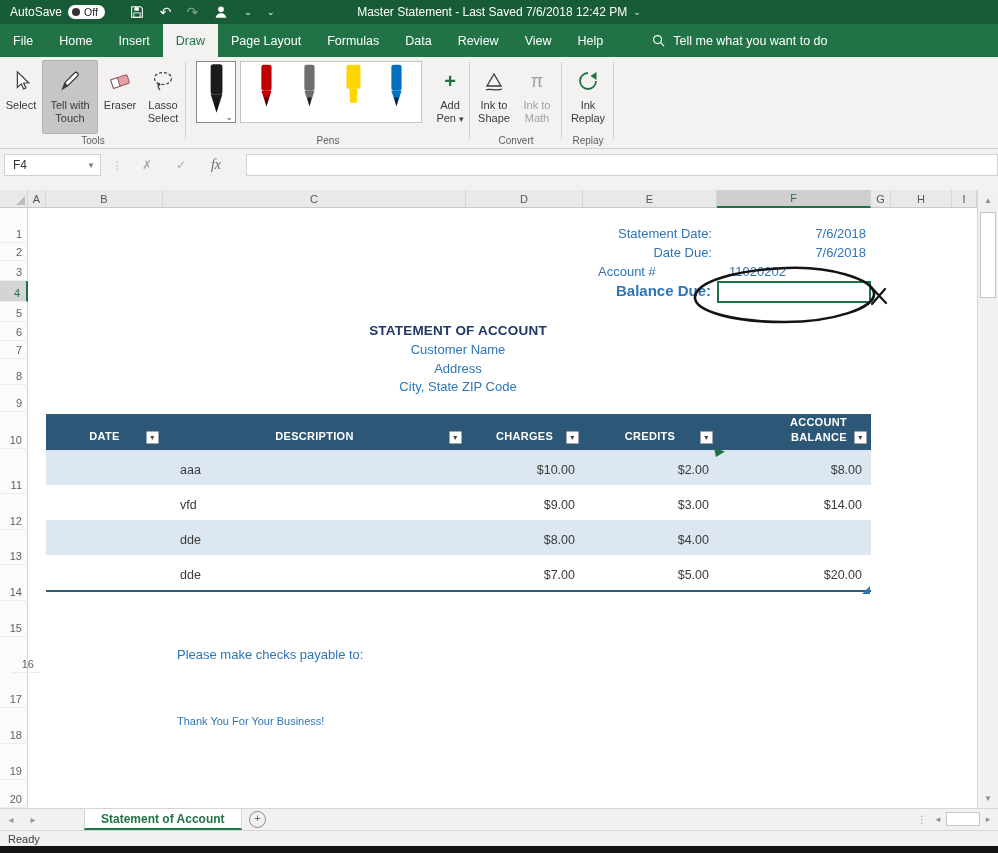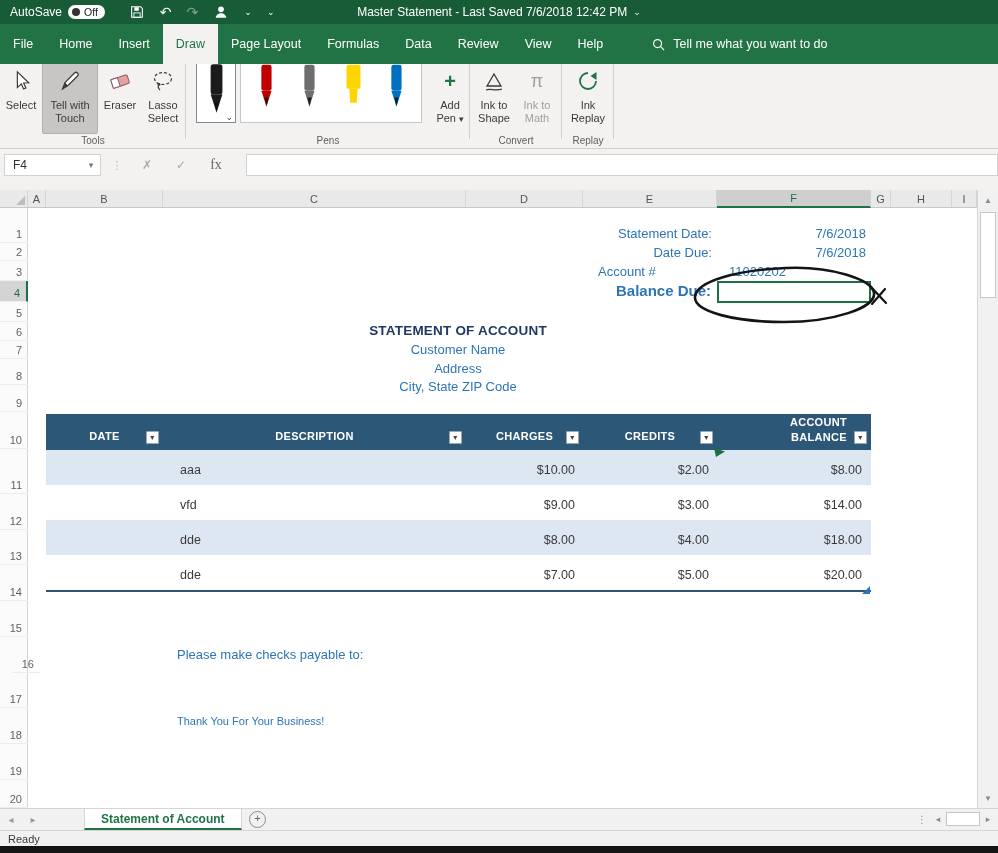--- a/index.html
+++ b/index.html
@@ -12,21 +12,21 @@
   .as-pill{display:flex;align-items:center;gap:4px;background:#fff;color:#222;border-radius:8px;height:14px;padding:0 7px 0 4px;font-size:10.5px}
   .as-dot{width:8px;height:8px;border-radius:50%;background:#333}
   .qat{display:flex;align-items:center;gap:15px;margin-left:24px;z-index:2}
   .qat svg{display:block}
   .qicon{font-size:14px;line-height:1}
   .dim{opacity:.45}
   .tb-title{position:absolute;left:0;right:0;top:0;height:24px;display:flex;align-items:center;justify-content:center;gap:6px;font-size:12px;pointer-events:none}
   .tb-title .chevsm{font-size:9px;opacity:.9}
 
   
-  .menubar{position:absolute;left:0;top:24px;width:998px;height:40px;background:var(--excel-green,#217346);display:flex;align-items:stretch;color:#fff;font-size:12.5px;z-index:5}
+  .menubar{position:absolute;left:0;top:24px;width:998px;height:33px;background:var(--excel-green,#217346);display:flex;align-items:stretch;color:#fff;font-size:12.5px;z-index:5}
   .mtab{display:flex;align-items:center;padding:0 13px;cursor:default;white-space:nowrap}
   .mtab.active{background:#f3f2f1;color:var(--excel-green,#217346)}
   .searchbox{display:flex;align-items:center;gap:8px;margin-left:26px;padding:16px 10px;white-space:nowrap}
 
   
   .ribbon{position:absolute;left:0;top:57px;width:998px;height:92px;background:#f3f2f1;border-bottom:1px solid #d2d0ce;box-sizing:border-box;z-index:4}
   .rgroup{position:absolute;top:0;height:91px}
   .gsep{position:absolute;right:0;top:5px;bottom:9px;width:1px;background:#d2d0ce}
   .glabel{position:absolute;left:0;right:0;bottom:2px;text-align:center;font-size:10px;color:#605e5c;white-space:nowrap}
   .rbtn{position:absolute;top:3px;height:74px;display:flex;flex-direction:column;align-items:center;border:1px solid transparent;border-radius:2px;box-sizing:border-box}
@@ -41,21 +41,21 @@
   .chev{font-size:9px}
 
   
   .fbar{position:absolute;left:0;top:149px;width:998px;height:33px;background:#f3f2f1;z-index:3}
   .namebox{position:absolute;left:4px;top:5px;width:97px;height:22px;background:#fff;border:1px solid #d1d1d1;display:flex;align-items:center;box-sizing:border-box}
   .nb-text{padding-left:8px;font-size:12px;color:#333;flex:1}
   .nb-chev{width:18px;text-align:center;color:#777;font-size:9px}
   .fb-icons{position:absolute;left:104px;top:5px;height:22px;display:flex;align-items:center}
   .fb-dots{width:26px;text-align:center;color:#b5b5b5;font-size:11px}
   .fb-ic{width:34px;text-align:center;color:#a8a8a8;font-size:12px}
-  .fx{width:36px;text-align:center;font-family:"Liberation Serif",serif;color:#6a6a6a;font-size:14px}
+  .fx{width:36px;text-align:center;font-family:"Liberation Serif",serif;font-style:italic;color:#6a6a6a;font-size:14px}
   .ffield{position:absolute;left:246px;top:5px;right:0;height:22px;background:#fff;border:1px solid #d1d1d1;box-sizing:border-box;font-size:12px;color:#333;padding-left:6px}
 
   
   .colhead{position:absolute;left:0;top:190px;width:977px;height:18px;background:#e9e9e9;border-bottom:1px solid #c8c8c8;box-sizing:border-box;z-index:2}
   .corner{position:absolute;left:0;top:0;width:28px;height:17px;border-right:1px solid #d5d5d5;background:#e9e9e9;box-sizing:border-box}
   .corner:after{content:"";position:absolute;right:2px;bottom:2px;border-left:9px solid transparent;border-bottom:9px solid #bdbdbd}
   .ch{position:absolute;top:0;height:17px;display:flex;align-items:center;justify-content:center;font-size:11px;color:#555;border-right:1px solid #d5d5d5;box-sizing:border-box}
   .ch.sel{background:#cfcfcf;color:var(--selection-green,#1E7145);border-bottom:2px solid var(--selection-green,#1E7145);height:18px}
   .gridbg{position:absolute;left:28px;top:208px;width:949px;height:600px;background:#fff;z-index:1}
   .rowhead{position:absolute;left:0;top:208px;width:28px;height:600px;background:#fbfbfb;border-right:1px solid #d5d5d5;box-sizing:border-box;z-index:2}
@@ -397,21 +397,20 @@
     <div class="td c-desc">vfd</div>
     <div class="td c-chg">$9.00</div>
     <div class="td c-crd">$3.00</div>
     <div class="td c-bal">$14.00</div>
   </div>
         <div class="trow band">
     <div class="td c-date"></div>
     <div class="td c-desc">dde</div>
     <div class="td c-chg">$8.00</div>
     <div class="td c-crd">$4.00</div>
-    <div class="td c-bal">$18.00</div>
   </div>
         <div class="trow">
     <div class="td c-date"></div>
     <div class="td c-desc">dde</div>
     <div class="td c-chg">$7.00</div>
     <div class="td c-crd">$5.00</div>
     <div class="td c-bal">$20.00</div>
   </div>
       </div>
     <div class="tfoot"></div>

